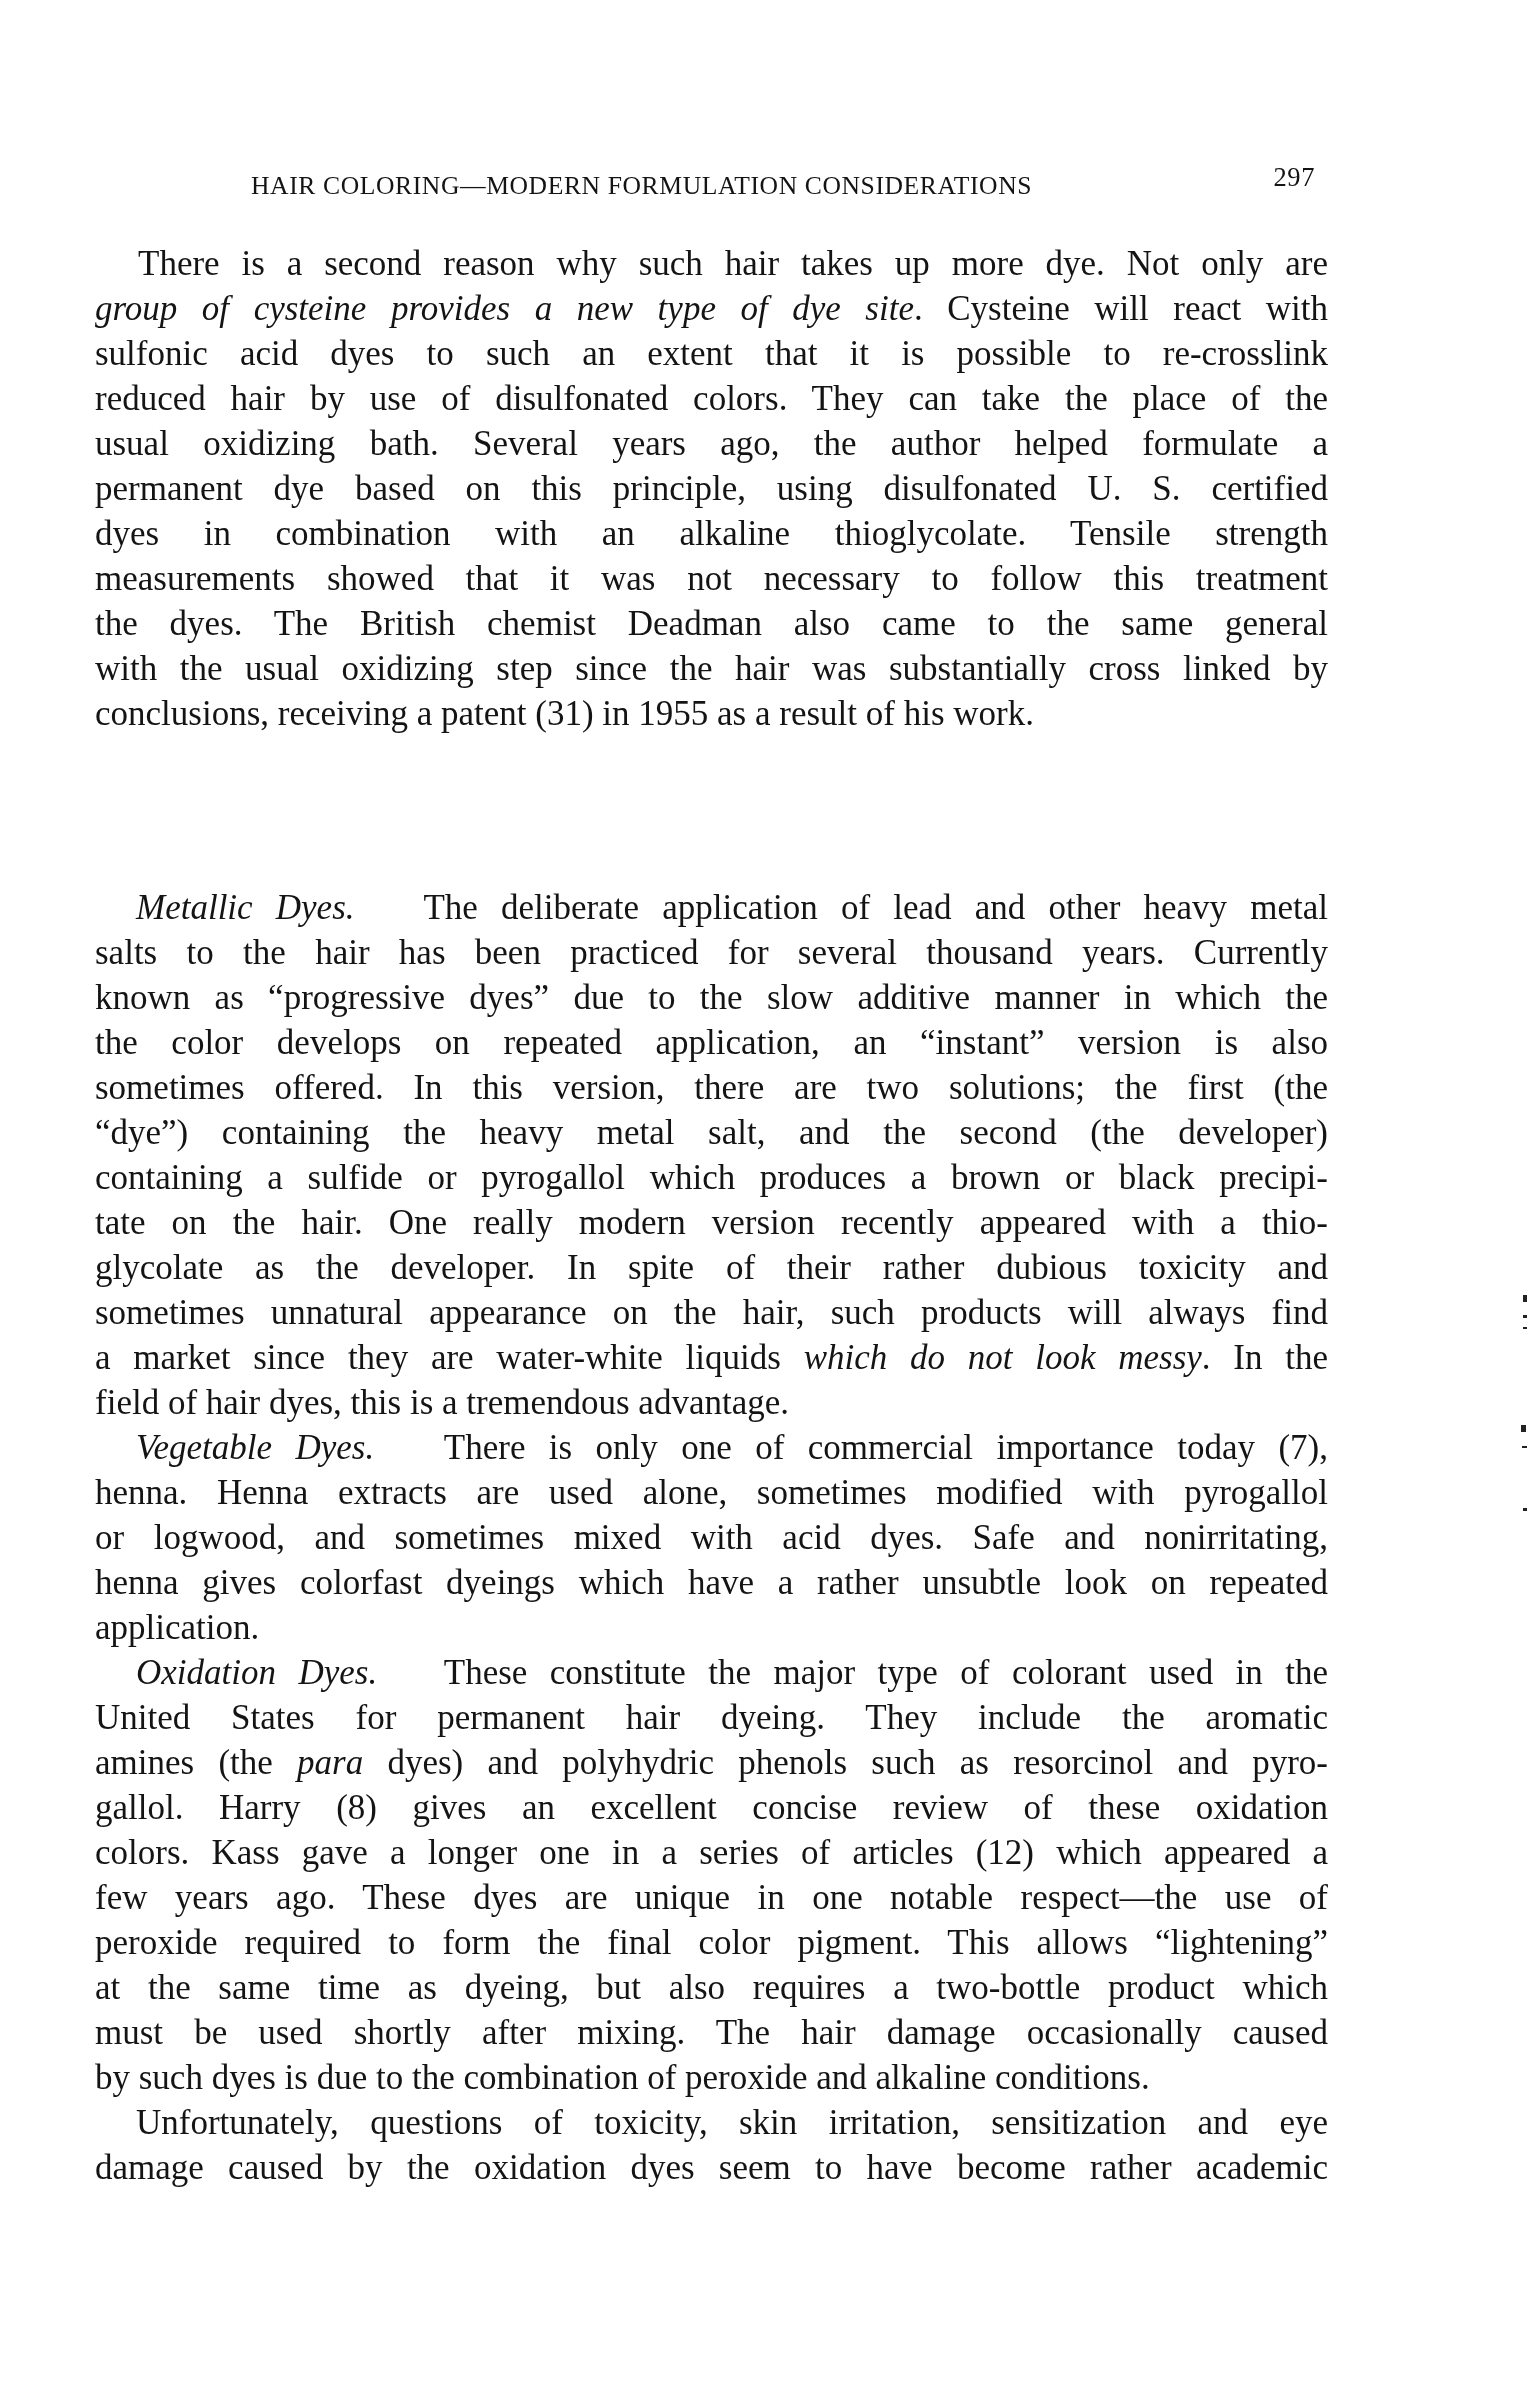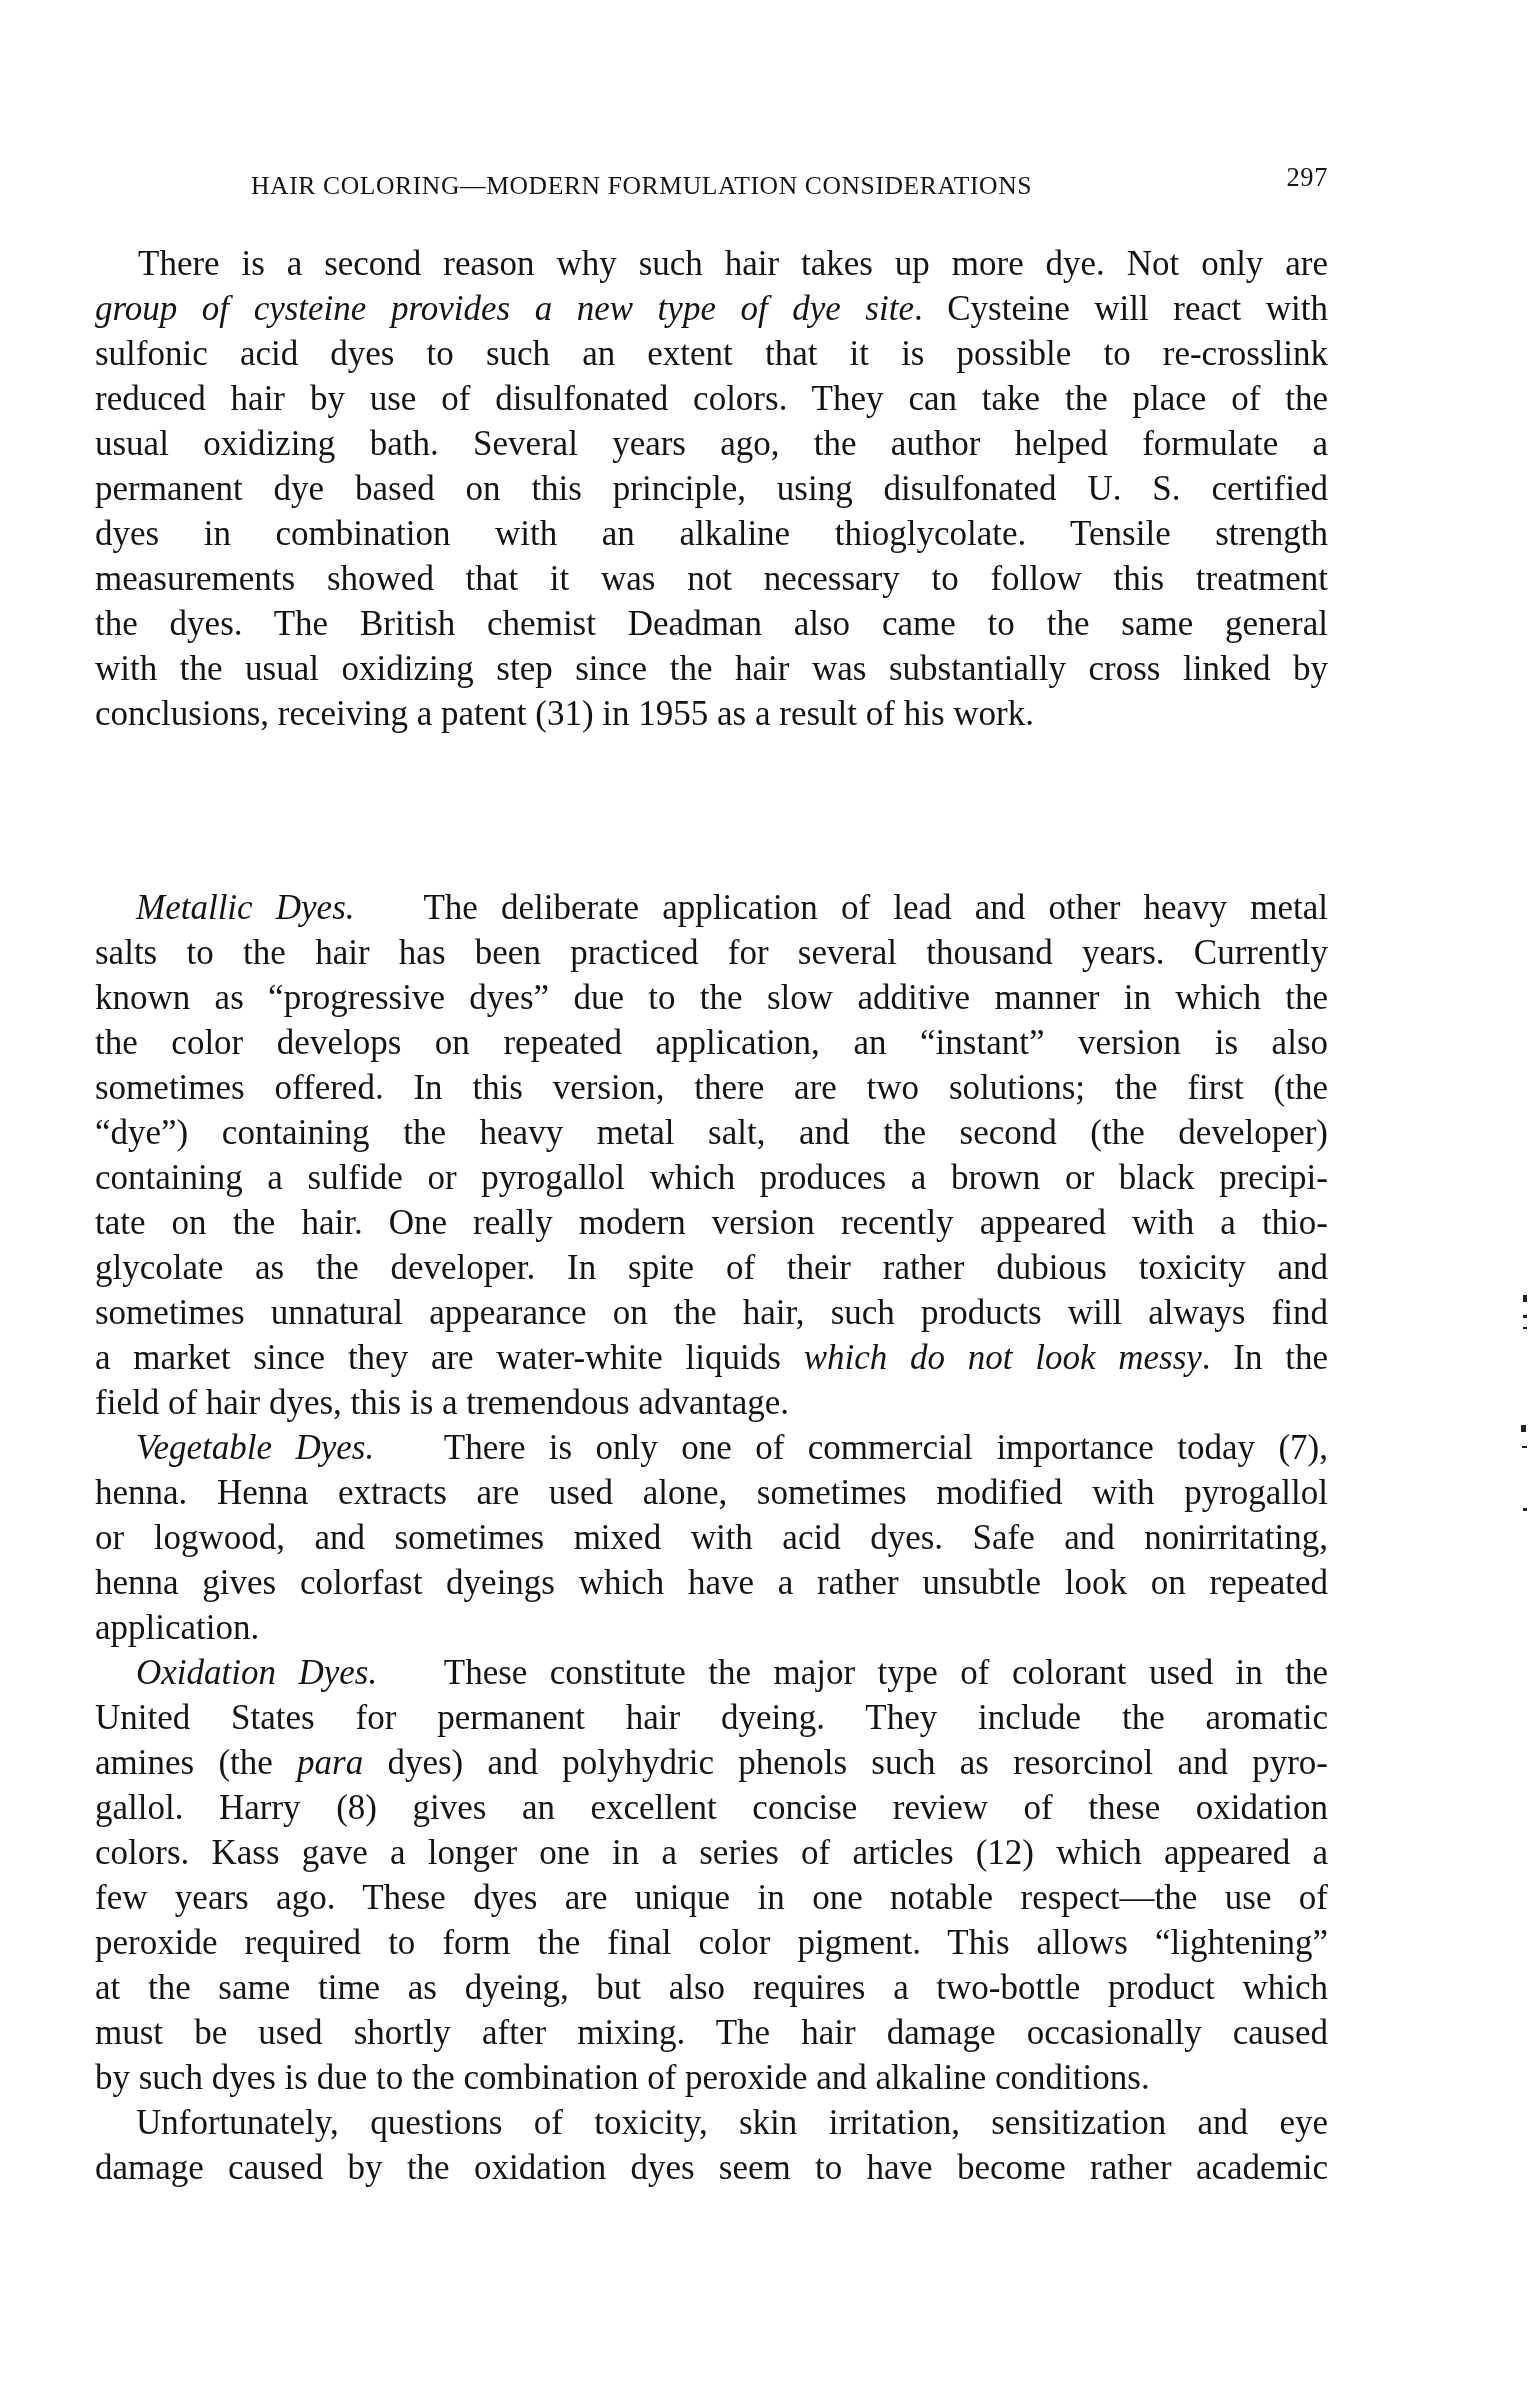--- a/index.html
+++ b/index.html
@@ -32,21 +32,21 @@
   }
   .running-head .title {
     position: absolute;
     left: 156px;
     top: 0;
     white-space: nowrap;
     margin-top: 9px;
   }
   .running-head .folio {
     position: absolute;
-    right: 0;
+    right: 13px;
     top: 0;
     font-size: 26.5px;
   }
   .block {
     position: absolute;
     left: 95px;
     width: 1233px;
   }
   .line {
     display: block;

